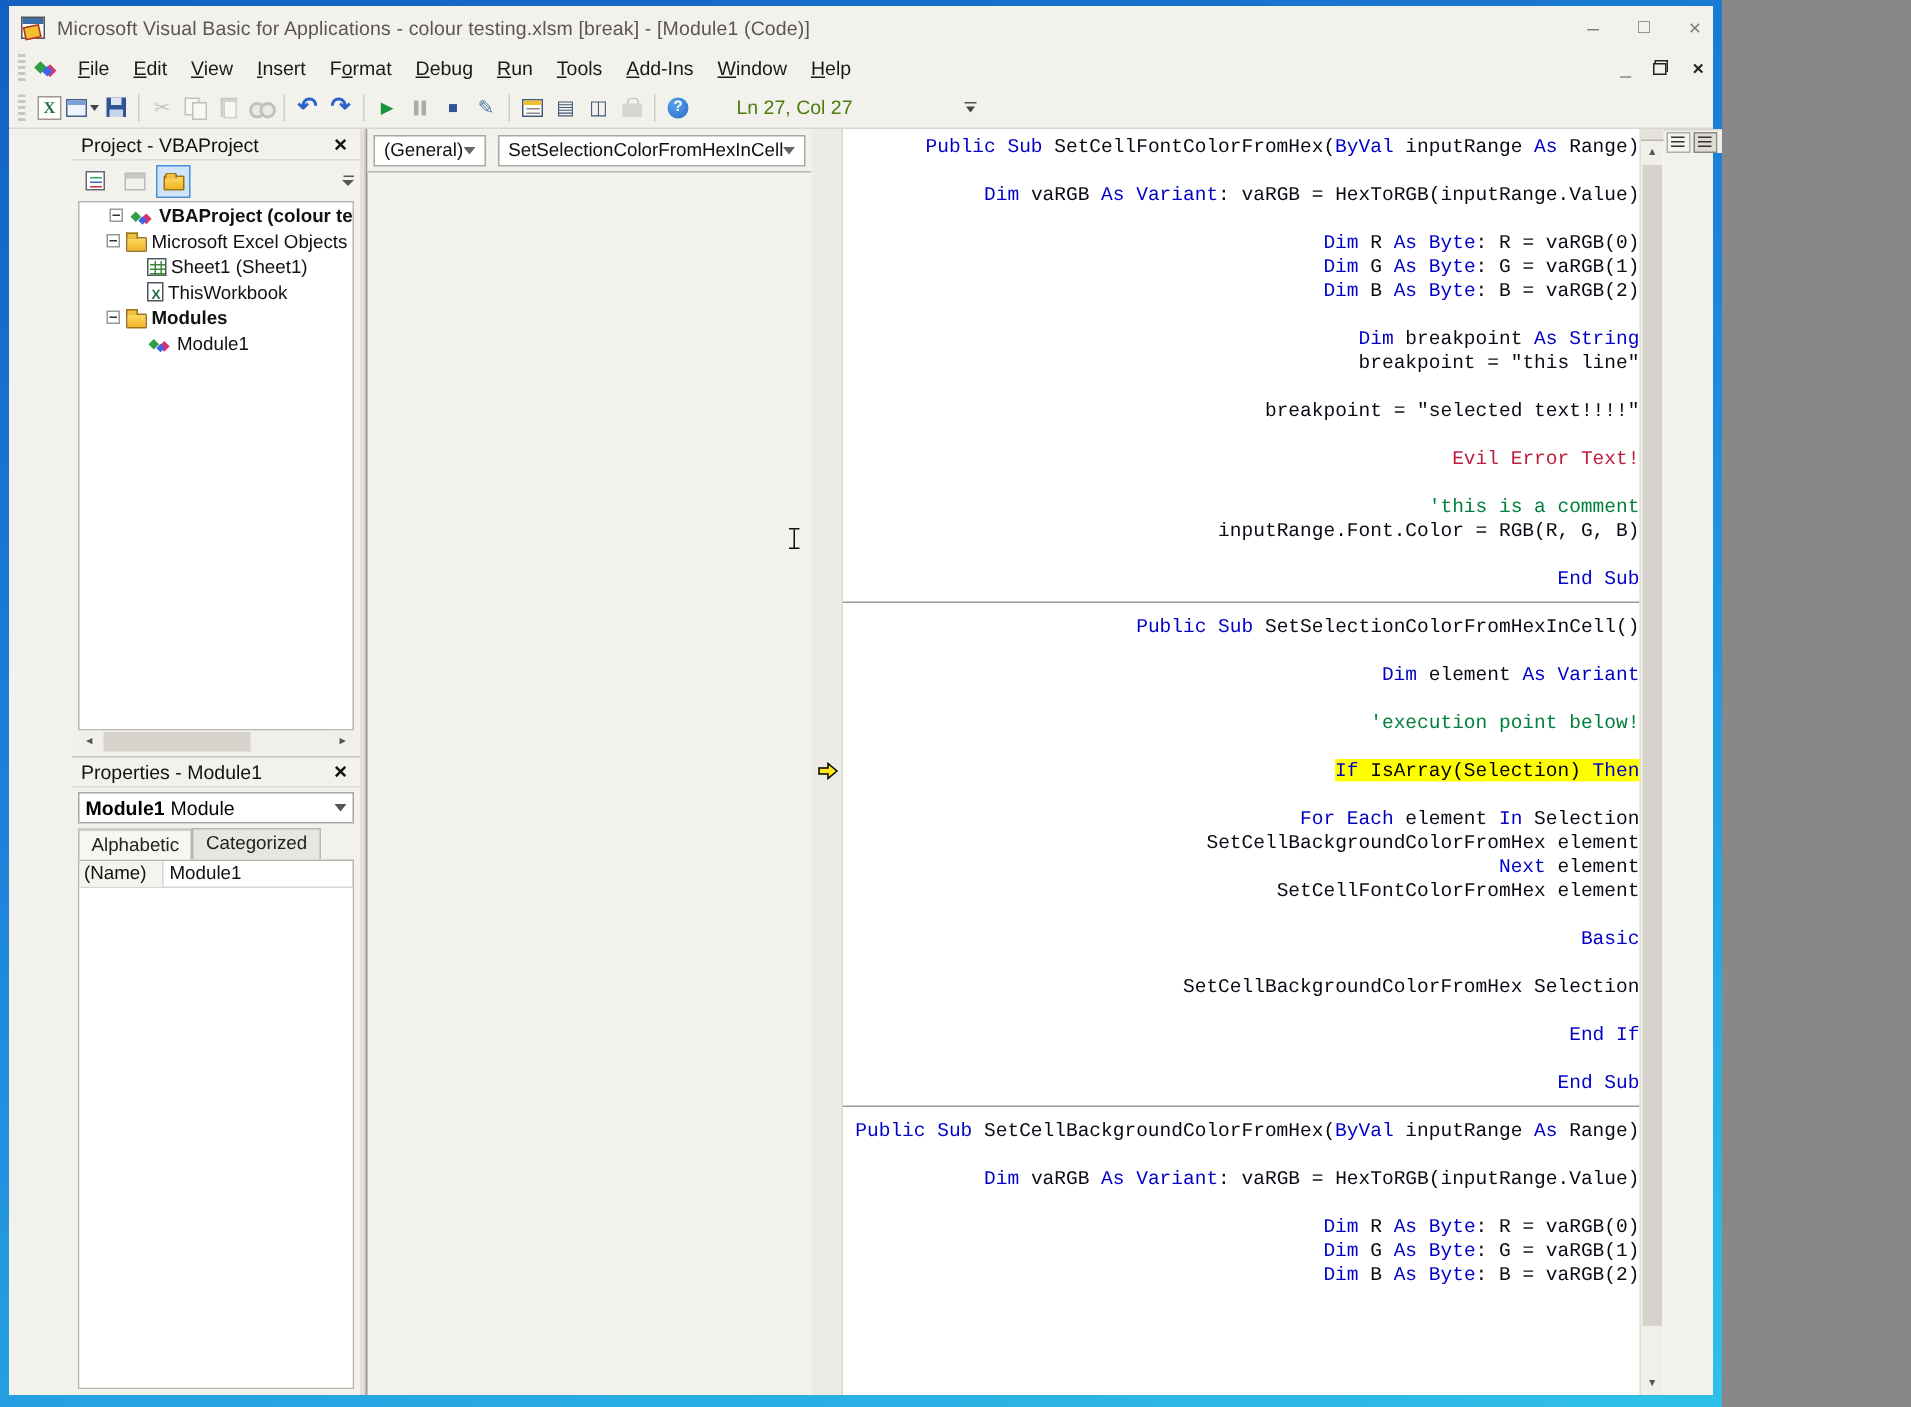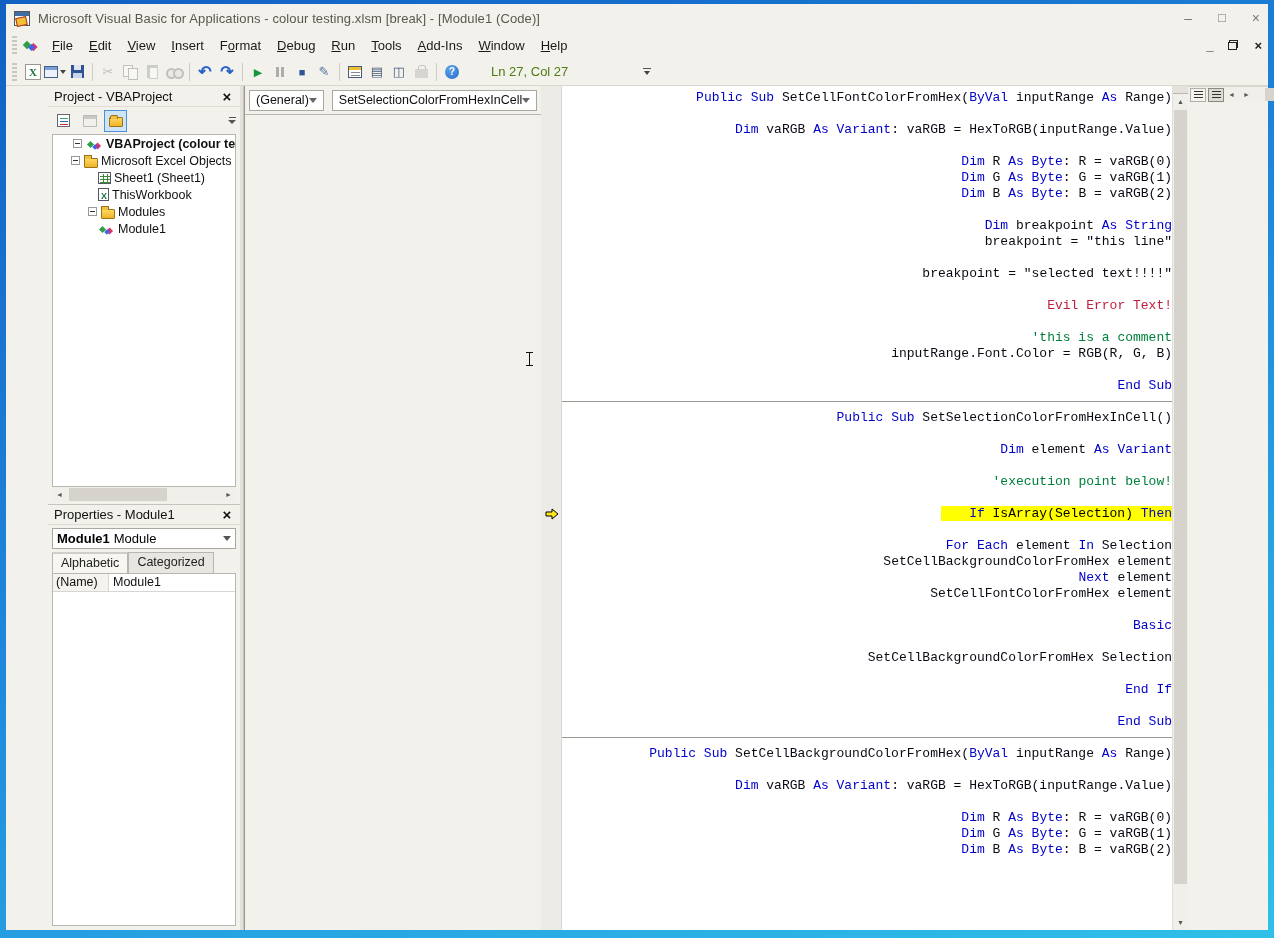--- a/index.html
+++ b/index.html
@@ -1,19 +1,19 @@
 <!DOCTYPE html>
 <html style="--kw: #0000C8; --cm: #00803C; --er: #BE1E3C; --hl: #FFFF00;"><head>
 <meta charset="utf-8">
 <style>
   * { box-sizing: border-box; margin:0; padding:0; }
   html,body { width:1274px; height:938px; background:#888; }
   body { font-family:"Liberation Sans", sans-serif; font-size:13px; }
 
-  .screen { position:relative; width:1274px; height:938px;
+  .screen { position:relative; width:1148px; height:938px;
     background:linear-gradient(160deg,#1160c2 0%,#1e86dc 45%,#2fc0e8 100%);
     padding:4px 6px 8px 6px; overflow:hidden; }
   .app { width:100%; height:100%; background:#f2f1ec; display:flex; flex-direction:column; }
 
   
   .titlebar { height:28px; display:flex; align-items:center; padding:0 8px; background:#f2f1ec; flex:none; }
   .vba-icon { width:16px; height:15px; position:relative; margin-right:8px; border:1px solid #555; background:#fff; flex:none; }
   .vba-icon::before { content:""; position:absolute; left:0; top:0; right:0; height:4px; background:#3a6ea5; }
   .vba-icon::after { content:""; position:absolute; left:1px; top:5px; width:9px; height:7px; background:#f4c030; border:1px solid #b03030; transform:rotate(-12deg); }
   .title-text { color:#5b5750; font-size:13px; letter-spacing:.1px; }
@@ -148,21 +148,21 @@
   .code-body { flex:1; display:flex; min-height:0; position:relative; background:#fff; }
   .code-margin { width:21px; flex:none; background:#ecebe6; border-right:1px solid #d8d6d0; position:relative; }
   .exec-arrow { position:absolute; left:4px; width:14px; height:12px; }
   .code-text { flex:1; padding:4px 0 0 8px; font-family:"Liberation Mono","DejaVu Sans Mono",monospace; font-size:13px; overflow:hidden;text-align:right; }
   .code-line { height:16px; line-height:16px; white-space:pre; position:relative; }
   .code-line.sep::before { content:""; position:absolute; left:-8px; right:0; top:7px; border-top:1px solid #9a9890; }
   .seg-k { color:var(--kw); }
   .seg-n { color:#0a0a14; }
   .seg-c { color:var(--cm); }
   .seg-e { color:var(--er); }
-  .hl { background:var(--hl);padding-left:28px; }
+  .hl { background:var(--hl); }
   .hl .seg-n { color:#000; }
 
   .vscroll { width:16px; flex:none; background:#f0efe9; display:flex; flex-direction:column; border-left:1px solid #e0ded8; }
   .vs-split { height:8px; flex:none; background:#e4e2db; border-bottom:1px solid #b8b6b0; }
   .vs-btn { height:15px; display:flex; align-items:center; justify-content:center; font-size:7px; color:#555; flex:none; }
   .vs-track { flex:1; position:relative; }
   .vs-thumb { position:absolute; left:1px; right:1px; top:1px; height:96%; background:#d5d3cc; }
 
   .code-hscroll { height:16px; display:flex; align-items:center; background:#f0efe9; border-top:1px solid #d8d6d0; flex:none; }
   .view-btn { width:16px; height:14px; margin-left:2px; border:1px solid #b0aea8; background:#f4f3ee; display:flex; align-items:center; justify-content:center; flex:none; }
@@ -324,21 +324,21 @@
             <div class="tree-row" style="padding-left: 32px;">
               <span class="exp-space"></span>
               <span class="t-icon t-worksheet"></span>
               <span>Sheet1 (Sheet1)</span>
             </div>
             <div class="tree-row" style="padding-left: 32px;">
               <span class="exp-space"></span>
               <span class="t-icon t-workbook"></span>
               <span>ThisWorkbook</span>
             </div>
-            <div class="tree-row" style="padding-left: 35px;">
+            <div class="tree-row" style="padding-left: 18px; font-weight: bold;">
               <span class="expander"></span>
               <span class="t-icon t-folder"></span>
               <span>Modules</span>
             </div>
             <div class="tree-row" style="padding-left: 32px;">
               <span class="exp-space"></span>
               <span class="t-icon t-module"></span>
               <span>Module1</span>
             </div>
           </div>

